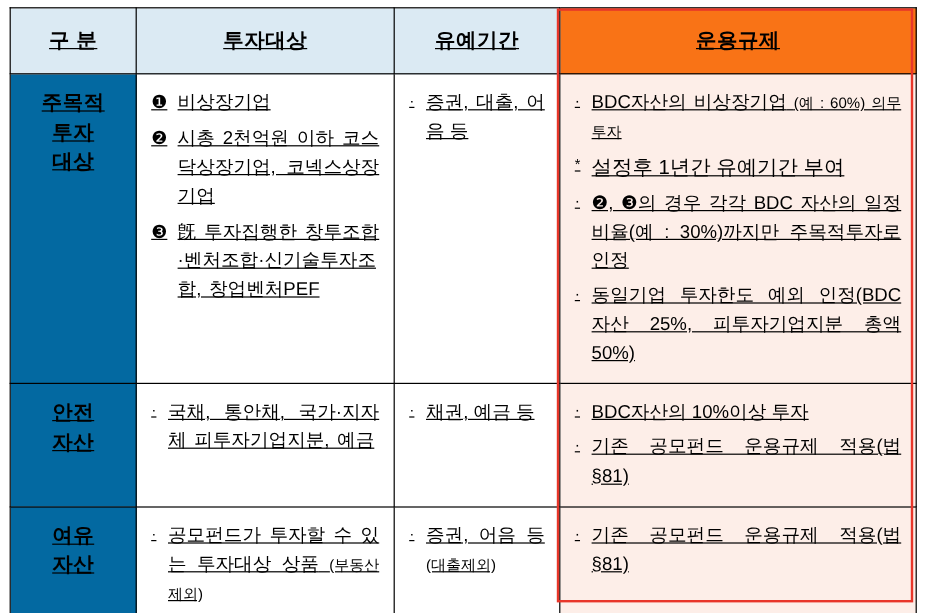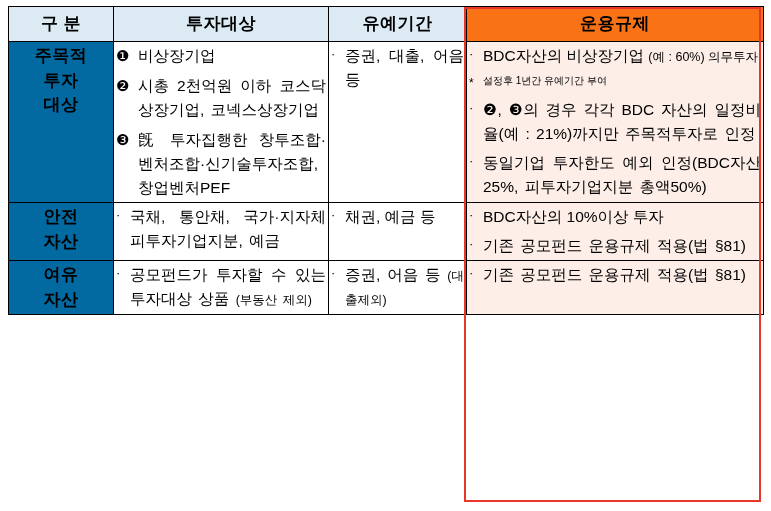--- a/index.html
+++ b/index.html
@@ -22,21 +22,22 @@
     padding: 6px 8px 8px 8px;
   }
   table.main {
     border-collapse: collapse;
     width: 755px;
     table-layout: fixed;
   }
   table.main td, table.main th {
     border: 1px solid #000000;
     vertical-align: top;
-    padding: 2px;
+    padding: 12px;
+    text-decoration: underline;
   }
   
   col.c-label { width: 105px; }
   col.c-target { width: 215px; }
   col.c-means  { width: 138px; }
   col.c-reg    { width: 297px; }
 
   thead th {
     background: #dbeaf3;
     text-align: center;
@@ -94,21 +95,21 @@
   }
   .tx {
     flex: 1 1 auto;
     text-align: justify;
     text-justify: inter-character;
   }
   .tx.loose {
     word-spacing: 2px;
   }
   .small {
-    font-size: 10px;
+    font-size: 17px;
   }
   .sub {
     font-size: 12.5px;
     line-height: 1.5;
   }
   .num-item {
     margin-bottom: 6px;
   }
   
   #reg-outline {
@@ -180,21 +181,21 @@
               <span>BDC자산의 비상장기업</span>
               <span class="sub">(예 : 60%) 의무투자</span>
             </span>
           </div>
           <div class="li">
             <span class="mk star">*</span>
             <span class="tx small">설정후 1년간 유예기간 부여</span>
           </div>
           <div class="li">
             <span class="mk">·</span>
-            <span class="tx loose">❷, ❸의 경우 각각 BDC 자산의 일정비율(예 : 21%)까지만 주목적투자로 인정</span>
+            <span class="tx loose">❷, ❸의 경우 각각 BDC 자산의 일정비율(예 : 30%)까지만 주목적투자로 인정</span>
           </div>
           <div class="li">
             <span class="mk">·</span>
             <span class="tx loose">동일기업 투자한도 예외 인정(BDC자산 25%, 피투자기업지분 총액50%)</span>
           </div>
         </td>
       </tr>
 
       <tr>
         <td class="rowlabel">

